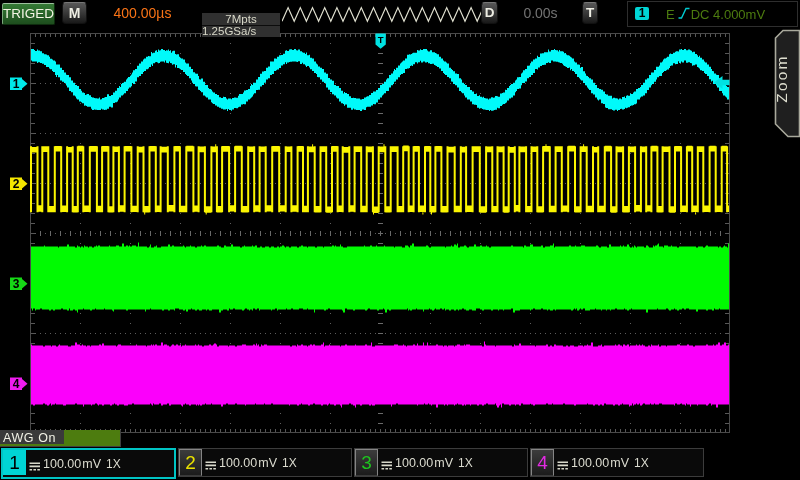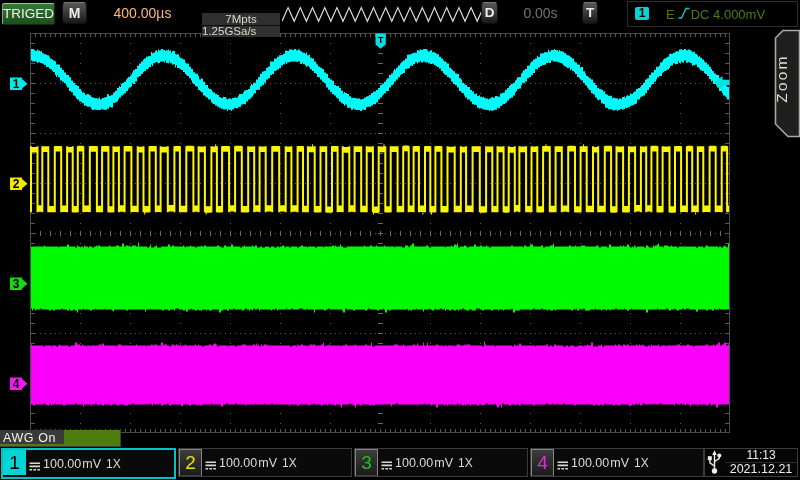--- a/index.html
+++ b/index.html
@@ -29,21 +29,21 @@
       <polygon points="375.5,33.5 385.8,33.5 385.8,44.5 380.6,48.8 375.5,44.5" fill="#00e2e2"></polygon>
       <text x="380.7" y="43" font-size="9.5" font-weight="bold" fill="#000" text-anchor="middle">T</text>
       <polygon points="714,82.5 722.5,76 722.5,79.7 729.5,79.7 729.5,85.3 722.5,85.3 722.5,89" fill="#00e2e2"></polygon>
       <polygon points="775.5,38 783,30.5 799.5,30.5 799.5,136.5 788,136.5 775.5,124" fill="#1f1f1f" stroke="#a9a99c" stroke-width="1.6"></polygon>
       <text x="786.5" y="78.5" font-size="15.5" letter-spacing="2.2" fill="#dedecf" text-anchor="middle" transform="rotate(-90 786.5 78.5)">Zoom</text>
     </svg>
 
 <div style="position:absolute;left:0;top:0;width:800px;height:28px;background:#000">
   <div style="position:absolute;left:2px;top:3px;width:51px;height:20px;background:linear-gradient(#357a35,#1d4d1d);border:1px solid #0e2c0e;border-top-color:#9ec09e;border-left-color:#7aa87a;border-radius:2px;color:#f4f4e4;font-size:13.5px;text-align:left;line-height:20px">TRIGED</div>
   <div class="btn" style="left:62px;width:25px;font-size:14px;line-height:20px">M</div>
-  <div style="position:absolute;left:90px;top:5px;width:105px;text-align:center;font-size:14px;color:#fdba74">400.00µs</div>
+  <div style="position:absolute;left:90px;top:5px;width:105px;text-align:center;font-size:14px;color:#f97316">400.00µs</div>
   <div style="position:absolute;left:202px;top:13px;width:78px;height:24px;background:#303030;color:#d9d9c9">
      <div style="position:absolute;left:0;top:0;width:100%;height:12px;border-bottom:1px solid #0c0c0c;font-size:11.5px;text-align:center;line-height:12px">7Mpts</div>
      <div style="position:absolute;left:0;top:13px;width:100%;height:11px;font-size:11.5px;text-align:left;line-height:11px">1.25GSa/s</div>
   </div>
   <svg width="200" height="28" style="position:absolute;left:282px;top:0" viewBox="282 0 200 28">
         <polyline points="282.0,21.2 288.1,7.6 294.2,21.2 300.3,7.6 306.4,21.2 312.5,7.6 318.6,21.2 324.7,7.6 330.8,21.2 336.9,7.6 343.0,21.2 349.1,7.6 355.2,21.2 361.3,7.6 367.4,21.2 373.5,7.6 379.6,21.2 385.7,7.6 391.8,21.2 397.9,7.6 404.0,21.2 410.1,7.6 416.2,21.2 422.3,7.6 428.4,21.2 434.5,7.6 440.6,21.2 446.7,7.6 452.8,21.2 458.9,7.6 465.0,21.2 471.1,7.6 477.2,21.2 483.3,7.6" fill="none" stroke="#e2e2d2" stroke-width="1.2"></polyline>
       </svg>
   <div class="btn" style="left:481px;width:17px;font-size:13.5px;line-height:20px">D</div>
   <div style="position:absolute;left:498px;top:5px;width:85px;text-align:center;font-size:14px;color:#737373">0.00s</div>
   <div class="btn" style="left:582px;width:16px;font-size:13.5px;line-height:20px">T</div>
@@ -85,27 +85,12 @@
       <div style="position:absolute;left:40px;top:7px;font-size:12.5px;color:#dcdcd0;white-space:nowrap">100.00<span style="margin-left:1px">mV</span><span style="margin-left:5px;font-size:12px">1X</span></div>
     </div>
 <div style="position:absolute;left:530px;top:448px;width:172px;height:27px;border:1px solid #3c3c3c;background:#0a0a0a">
       <div style="position:absolute;left:0px;top:0px;width:21px;height:25px;background:linear-gradient(#3c3c3c,#1c1c1c);border:1px solid #858585;border-bottom-color:#3a3a3a;color:#e32ae3;font-size:19px;text-align:center;line-height:25px">4</div>
       <svg width="12" height="10" style="position:absolute;left:26px;top:11.5px">
         <path d="M0.5 0.5h10.5v1.6H0.5z M0.5 3.6h10.5v1.6H0.5z" fill="#d9d9cb"></path>
         <path d="M0.5 6.9h2.6v1.7H0.5z M4.4 6.9h2.6v1.7H4.4z M8.3 6.9h2.6v1.7H8.3z" fill="#d9d9cb"></path>
       </svg>
       <div style="position:absolute;left:40px;top:7px;font-size:12.5px;color:#dcdcd0;white-space:nowrap">100.00<span style="margin-left:1px">mV</span><span style="margin-left:5px;font-size:12px">1X</span></div>
     </div>
-<div style="position:absolute;left:704px;top:448px;width:92px;height:27px;border:1px solid #3c3c3c;background:#050505">
-  <svg width="20" height="27" style="position:absolute;left:0px;top:0px">
-        <g stroke="#f0f0e8" stroke-width="1.4" fill="none">
-          <path d="M9.5 22.5V5.5"></path>
-          <path d="M9.5 17l-4.6-3.2V10.5"></path>
-          <path d="M9.5 12.5l4.6-3V7.8"></path>
-        </g>
-        <path d="M9.5 1.2L7.2 6h4.6z" fill="#f0f0e8"></path>
-        <circle cx="9.5" cy="22" r="2.7" fill="#f0f0e8"></circle>
-        <rect x="2.8" y="7.2" width="4" height="4" fill="#f0f0e8"></rect>
-        <circle cx="14.3" cy="6.5" r="2" fill="#f0f0e8"></circle>
-      </svg>
-  <div style="position:absolute;left:20px;top:0;width:72px;height:13px;border-bottom:1px solid #2a2a2a;font-size:12px;color:#f0f0e6;text-align:center;line-height:13px">11:13</div>
-  <div style="position:absolute;left:20px;top:14px;width:72px;height:13px;font-size:12.5px;color:#f0f0e6;text-align:center;line-height:13px">2021.12.21</div>
-</div>
 </div>
 </body></html>

